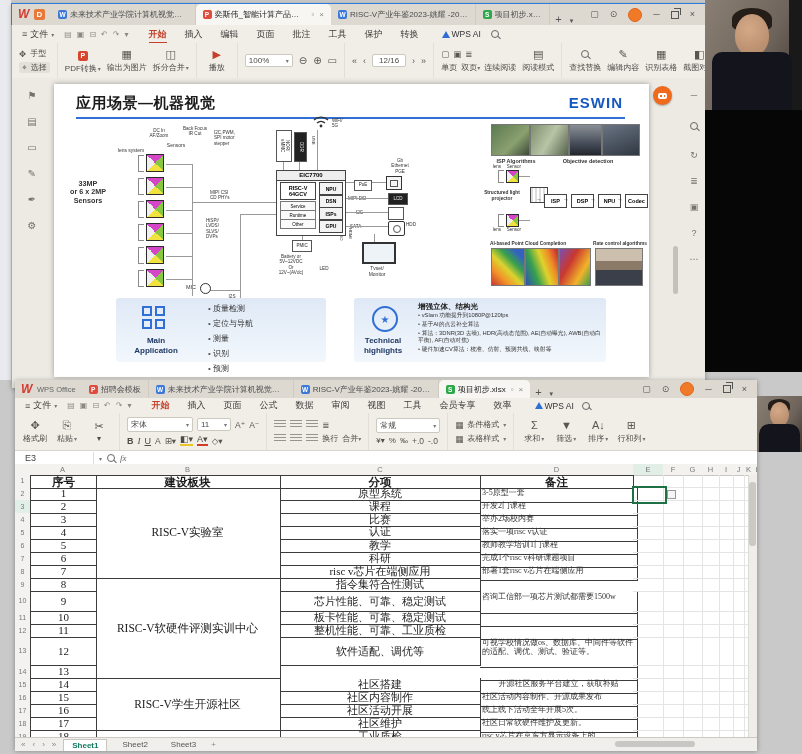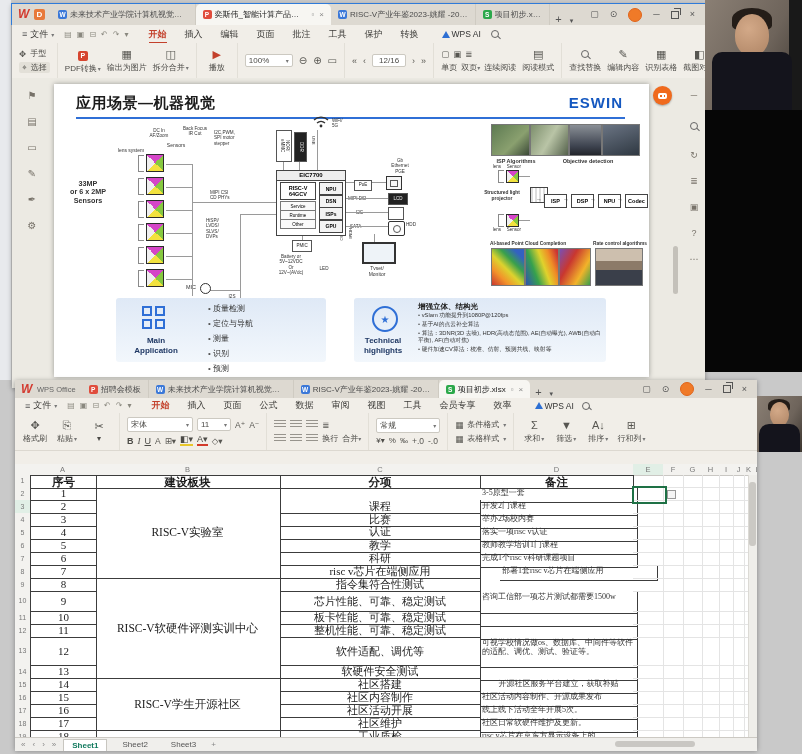--- a/index.html
+++ b/index.html
@@ -731,20 +731,27 @@
         <div class="stk">
             <span class="ic">⊞</span>
             <span class="lbl">
               <span>行和列</span>
               <span class="car">▾</span>
             </span>
           </div>
       </div>
     </div>
 
+    <div class="fbar" style="top:70px;height:14px;">
+      <span class="nbox">E3</span>
+      <span class="car">▾</span>
+      <span class="mag"></span>
+      <span class="fx">fx</span>
+      <div class="finput"></div>
+    </div>
 
     <div class="gridwrap" id="b-grid" style="top:84px;height:273px;">
         <div class="colhead" style="left: 0px; width: 15px;"></div>
         <div class="colhead" style="left: 15px; width: 65px;">A</div>
         <div class="colhead" style="left: 80px; width: 185px;">B</div>
         <div class="colhead" style="left: 265px; width: 200px;">C</div>
         <div class="colhead" style="left: 465px; width: 153px;">D</div>
         <div class="colhead" style="left: 618px; width: 30px; background: rgb(225, 239, 230);">E</div>
         <div class="colhead" style="left: 648px; width: 20px;">F</div>
         <div class="colhead" style="left: 668px; width: 19px;">G</div>
@@ -754,20 +761,21 @@
         <div class="colhead" style="left: 729px; width: 9px;">K</div>
         <div class="colhead" style="left: 738px; width: 9px;">L</div>
         <div class="gut" style="top: 11px; height: 12px; line-height: 12px;">1</div>
         <div class="cell chd" style="left: 15px; top: 11px; width: 65px; height: 12px; line-height: 12px; border-width: 1px; border-style: solid; border-color: rgb(60, 60, 60);">序号</div>
         <div class="cell chd" style="left: 265px; top: 11px; width: 200px; height: 12px; line-height: 12px; border-right: 1px solid rgb(60, 60, 60); border-bottom: 1px solid rgb(60, 60, 60); border-top: 1px solid rgb(60, 60, 60);">分项</div>
         <div class="cell chd" style="left: 80px; top: 11px; width: 185px; height: 12px; line-height: 12px; border-right: 1px solid rgb(60, 60, 60); border-top: 1px solid rgb(60, 60, 60); border-bottom: 1px solid rgb(60, 60, 60);">建设板块</div>
         <div class="cell chd" style="left: 465px; top: 11px; width: 153px; height: 12px; line-height: 12px; border-right: 1px solid rgb(60, 60, 60); border-bottom: 1px solid rgb(60, 60, 60); border-top: 1px solid rgb(60, 60, 60);">备注</div>
         <div class="gut" style="top: 23px; height: 13px; line-height: 13px;">2</div>
         <div class="cell cA" style="left: 15px; top: 23px; width: 65px; height: 13px; line-height: 13px; border-left: 1px solid rgb(60, 60, 60); border-right: 1px solid rgb(60, 60, 60); border-bottom: 1px solid rgb(60, 60, 60);">1</div>
         <div class="cell " style="left: 80px; top: 23px; width: 185px; height: 13px; line-height: 13px; border-right: 1px solid rgb(60, 60, 60);"></div>
+        <div class="cell cC" style="left: 265px; top: 23px; width: 200px; height: 13px; line-height: 13px; border-right: 1px solid rgb(60, 60, 60); border-bottom: 1px solid rgb(60, 60, 60);">原型系统</div>
         <div class="cell cD" style="left: 465px; top: 23px; width: 153px; height: 13px; border-right: 1px solid rgb(60, 60, 60); border-bottom: 1px solid rgb(60, 60, 60);">3-5原型一套</div>
         <div class="gut" style="top: 36px; height: 13px; line-height: 13px; background: rgb(225, 239, 230);">3</div>
         <div class="cell cA" style="left: 15px; top: 36px; width: 65px; height: 13px; line-height: 13px; border-left: 1px solid rgb(60, 60, 60); border-right: 1px solid rgb(60, 60, 60); border-bottom: 1px solid rgb(60, 60, 60);">2</div>
         <div class="cell " style="left: 80px; top: 36px; width: 185px; height: 13px; line-height: 13px; border-right: 1px solid rgb(60, 60, 60);"></div>
         <div class="cell cC" style="left: 265px; top: 36px; width: 200px; height: 13px; line-height: 13px; border-right: 1px solid rgb(60, 60, 60); border-bottom: 1px solid rgb(60, 60, 60);">课程</div>
         <div class="cell cD" style="left: 465px; top: 36px; width: 153px; height: 13px; border-right: 1px solid rgb(60, 60, 60); border-bottom: 1px solid rgb(60, 60, 60);">开发2门课程</div>
         <div class="gut" style="top: 49px; height: 13px; line-height: 13px;">4</div>
         <div class="cell cA" style="left: 15px; top: 49px; width: 65px; height: 13px; line-height: 13px; border-left: 1px solid rgb(60, 60, 60); border-right: 1px solid rgb(60, 60, 60); border-bottom: 1px solid rgb(60, 60, 60);">3</div>
         <div class="cell " style="left: 80px; top: 49px; width: 185px; height: 13px; line-height: 13px; border-right: 1px solid rgb(60, 60, 60);"></div>
         <div class="cell cC" style="left: 265px; top: 49px; width: 200px; height: 13px; line-height: 13px; border-right: 1px solid rgb(60, 60, 60); border-bottom: 1px solid rgb(60, 60, 60);">比赛</div>
@@ -784,49 +792,48 @@
         <div class="cell cD" style="left: 465px; top: 75px; width: 153px; height: 13px; border-right: 1px solid rgb(60, 60, 60); border-bottom: 1px solid rgb(60, 60, 60);">教师教学培训1门课程</div>
         <div class="gut" style="top: 88px; height: 13px; line-height: 13px;">7</div>
         <div class="cell cA" style="left: 15px; top: 88px; width: 65px; height: 13px; line-height: 13px; border-left: 1px solid rgb(60, 60, 60); border-right: 1px solid rgb(60, 60, 60); border-bottom: 1px solid rgb(60, 60, 60);">6</div>
         <div class="cell " style="left: 80px; top: 88px; width: 185px; height: 13px; line-height: 13px; border-right: 1px solid rgb(60, 60, 60);"></div>
         <div class="cell cC" style="left: 265px; top: 88px; width: 200px; height: 13px; line-height: 13px; border-right: 1px solid rgb(60, 60, 60); border-bottom: 1px solid rgb(60, 60, 60);">科研</div>
         <div class="cell cD" style="left: 465px; top: 88px; width: 153px; height: 13px; border-right: 1px solid rgb(60, 60, 60); border-bottom: 1px solid rgb(60, 60, 60);">完成1个risc v科研课题项目</div>
         <div class="gut" style="top: 101px; height: 13px; line-height: 13px;">8</div>
         <div class="cell cA" style="left: 15px; top: 101px; width: 65px; height: 13px; line-height: 13px; border-left: 1px solid rgb(60, 60, 60); border-right: 1px solid rgb(60, 60, 60); border-bottom: 1px solid rgb(60, 60, 60);">7</div>
         <div class="cell " style="left: 80px; top: 101px; width: 185px; height: 13px; line-height: 13px; border-right: 1px solid rgb(60, 60, 60); border-bottom: 1px solid rgb(60, 60, 60);"></div>
         <div class="cell cC" style="left: 265px; top: 101px; width: 200px; height: 13px; line-height: 13px; border-right: 1px solid rgb(60, 60, 60); border-bottom: 1px solid rgb(60, 60, 60);">risc v芯片在端侧应用</div>
-        <div class="cell cD" style="left: 465px; top: 101px; width: 153px; height: 13px; border-right: 1px solid rgb(60, 60, 60); border-bottom: 1px solid rgb(60, 60, 60); margin-left: 20px;">部署1套risc v芯片在端侧应用</div>
+        <div class="cell cD" style="left: 465px; top: 101px; width: 153px; height: 13px; border-right: 1px solid rgb(60, 60, 60); border-bottom: 1px solid rgb(60, 60, 60);">部署1套risc v芯片在端侧应用</div>
         <div class="gut" style="top: 114px; height: 13px; line-height: 13px;">9</div>
         <div class="cell cA" style="left: 15px; top: 114px; width: 65px; height: 13px; line-height: 13px; border-left: 1px solid rgb(60, 60, 60); border-right: 1px solid rgb(60, 60, 60); border-bottom: 1px solid rgb(60, 60, 60);">8</div>
         <div class="cell " style="left: 80px; top: 114px; width: 185px; height: 13px; line-height: 13px; border-right: 1px solid rgb(60, 60, 60);"></div>
         <div class="cell cC" style="left: 265px; top: 114px; width: 200px; height: 13px; line-height: 13px; border-right: 1px solid rgb(60, 60, 60); border-bottom: 1px solid rgb(60, 60, 60);">指令集符合性测试</div>
         <div class="gut" style="top: 127px; height: 20px; line-height: 20px;">10</div>
         <div class="cell cA" style="left: 15px; top: 127px; width: 65px; height: 20px; line-height: 20px; border-left: 1px solid rgb(60, 60, 60); border-right: 1px solid rgb(60, 60, 60); border-bottom: 1px solid rgb(60, 60, 60);">9</div>
         <div class="cell " style="left: 80px; top: 127px; width: 185px; height: 20px; line-height: 20px; border-right: 1px solid rgb(60, 60, 60);"></div>
         <div class="cell cC" style="left: 265px; top: 127px; width: 200px; height: 20px; line-height: 20px; border-right: 1px solid rgb(60, 60, 60); border-bottom: 1px solid rgb(60, 60, 60);">芯片性能、可靠、稳定测试</div>
         <div class="cell cD" style="left: 465px; top: 127px; width: 153px; height: 20px; border-right: 1px solid rgb(60, 60, 60); border-bottom: 1px solid rgb(60, 60, 60);">咨询工信部一项芯片测试都需要1500w</div>
         <div class="gut" style="top: 147px; height: 13px; line-height: 13px;">11</div>
         <div class="cell cA" style="left: 15px; top: 147px; width: 65px; height: 13px; line-height: 13px; border-left: 1px solid rgb(60, 60, 60); border-right: 1px solid rgb(60, 60, 60); border-bottom: 1px solid rgb(60, 60, 60);">10</div>
         <div class="cell " style="left: 80px; top: 147px; width: 185px; height: 13px; line-height: 13px; border-right: 1px solid rgb(60, 60, 60);"></div>
         <div class="cell cC" style="left: 265px; top: 147px; width: 200px; height: 13px; line-height: 13px; border-right: 1px solid rgb(60, 60, 60); border-bottom: 1px solid rgb(60, 60, 60);">板卡性能、可靠、稳定测试</div>
         <div class="cell cD" style="left: 465px; top: 147px; width: 153px; height: 13px; border-right: 1px solid rgb(60, 60, 60); border-bottom: 1px solid rgb(60, 60, 60);"></div>
         <div class="gut" style="top: 160px; height: 13px; line-height: 13px;">12</div>
         <div class="cell cA" style="left: 15px; top: 160px; width: 65px; height: 13px; line-height: 13px; border-left: 1px solid rgb(60, 60, 60); border-right: 1px solid rgb(60, 60, 60); border-bottom: 1px solid rgb(60, 60, 60);">11</div>
         <div class="cell " style="left: 80px; top: 160px; width: 185px; height: 13px; line-height: 13px; border-right: 1px solid rgb(60, 60, 60);"></div>
-        <div class="cell cC" style="left: 265px; top: 160px; width: 200px; height: 13px; line-height: 13px; border-right: 1px solid rgb(60, 60, 60); border-bottom: 1px solid rgb(60, 60, 60);">整机性能、可靠、稳定测试</div>
+        <div class="cell cC" style="left: 265px; top: 160px; width: 200px; height: 13px; line-height: 13px; border-right: 1px solid rgb(60, 60, 60); border-bottom: 1px solid rgb(60, 60, 60);">整机性能、可靠、工业质检</div>
         <div class="cell cD" style="left: 465px; top: 160px; width: 153px; height: 13px; border-right: 1px solid rgb(60, 60, 60); border-bottom: 1px solid rgb(60, 60, 60);"></div>
         <div class="gut" style="top: 173px; height: 28px; line-height: 28px;">13</div>
         <div class="cell cA" style="left: 15px; top: 173px; width: 65px; height: 28px; line-height: 28px; border-left: 1px solid rgb(60, 60, 60); border-right: 1px solid rgb(60, 60, 60); border-bottom: 1px solid rgb(60, 60, 60);">12</div>
         <div class="cell " style="left: 80px; top: 173px; width: 185px; height: 28px; line-height: 28px; border-right: 1px solid rgb(60, 60, 60);"></div>
         <div class="cell cC" style="left: 265px; top: 173px; width: 200px; height: 28px; line-height: 28px; border-right: 1px solid rgb(60, 60, 60); border-bottom: 1px solid rgb(60, 60, 60);">软件适配、调优等</div>
         <div class="cell cD" style="left: 465px; top: 173px; width: 153px; height: 28px; border-right: 1px solid rgb(60, 60, 60); border-bottom: 1px solid rgb(60, 60, 60);">可视学校情况做os、数据库、中间件等软件的适配、调优、测试、验证等。</div>
         <div class="gut" style="top: 201px; height: 13px; line-height: 13px;">14</div>
         <div class="cell cA" style="left: 15px; top: 201px; width: 65px; height: 13px; line-height: 13px; border-left: 1px solid rgb(60, 60, 60); border-right: 1px solid rgb(60, 60, 60); border-bottom: 1px solid rgb(60, 60, 60);">13</div>
         <div class="cell " style="left: 80px; top: 201px; width: 185px; height: 13px; line-height: 13px; border-right: 1px solid rgb(60, 60, 60); border-bottom: 1px solid rgb(60, 60, 60);"></div>
-        <div class="cell cC" style="left: 265px; top: 201px; width: 200px; height: 13px; line-height: 13px; border-right: 1px solid rgb(60, 60, 60); border-bottom: 1px solid rgb(60, 60, 60);">软硬件安全测试</div>
         <div class="cell cD" style="left: 465px; top: 201px; width: 153px; height: 13px; border-right: 1px solid rgb(60, 60, 60); border-bottom: 1px solid rgb(60, 60, 60);"></div>
         <div class="gut" style="top: 214px; height: 13px; line-height: 13px;">15</div>
         <div class="cell cA" style="left: 15px; top: 214px; width: 65px; height: 13px; line-height: 13px; border-left: 1px solid rgb(60, 60, 60); border-right: 1px solid rgb(60, 60, 60); border-bottom: 1px solid rgb(60, 60, 60);">14</div>
         <div class="cell " style="left: 80px; top: 214px; width: 185px; height: 13px; line-height: 13px; border-right: 1px solid rgb(60, 60, 60);"></div>
         <div class="cell cC" style="left: 265px; top: 214px; width: 200px; height: 13px; line-height: 13px; border-right: 1px solid rgb(60, 60, 60); border-bottom: 1px solid rgb(60, 60, 60);">社区搭建</div>
         <div class="cell cD" style="left: 465px; top: 214px; width: 153px; height: 13px; border-right: 1px solid rgb(60, 60, 60); border-bottom: 1px solid rgb(60, 60, 60); text-align: center;">开源社区服务平台建立，获取补贴</div>
         <div class="gut" style="top: 227px; height: 13px; line-height: 13px;">16</div>
         <div class="cell cA" style="left: 15px; top: 227px; width: 65px; height: 13px; line-height: 13px; border-left: 1px solid rgb(60, 60, 60); border-right: 1px solid rgb(60, 60, 60); border-bottom: 1px solid rgb(60, 60, 60);">15</div>
         <div class="cell " style="left: 80px; top: 227px; width: 185px; height: 13px; line-height: 13px; border-right: 1px solid rgb(60, 60, 60);"></div>
         <div class="cell cC" style="left: 265px; top: 227px; width: 200px; height: 13px; line-height: 13px; border-right: 1px solid rgb(60, 60, 60); border-bottom: 1px solid rgb(60, 60, 60);">社区内容制作</div>

